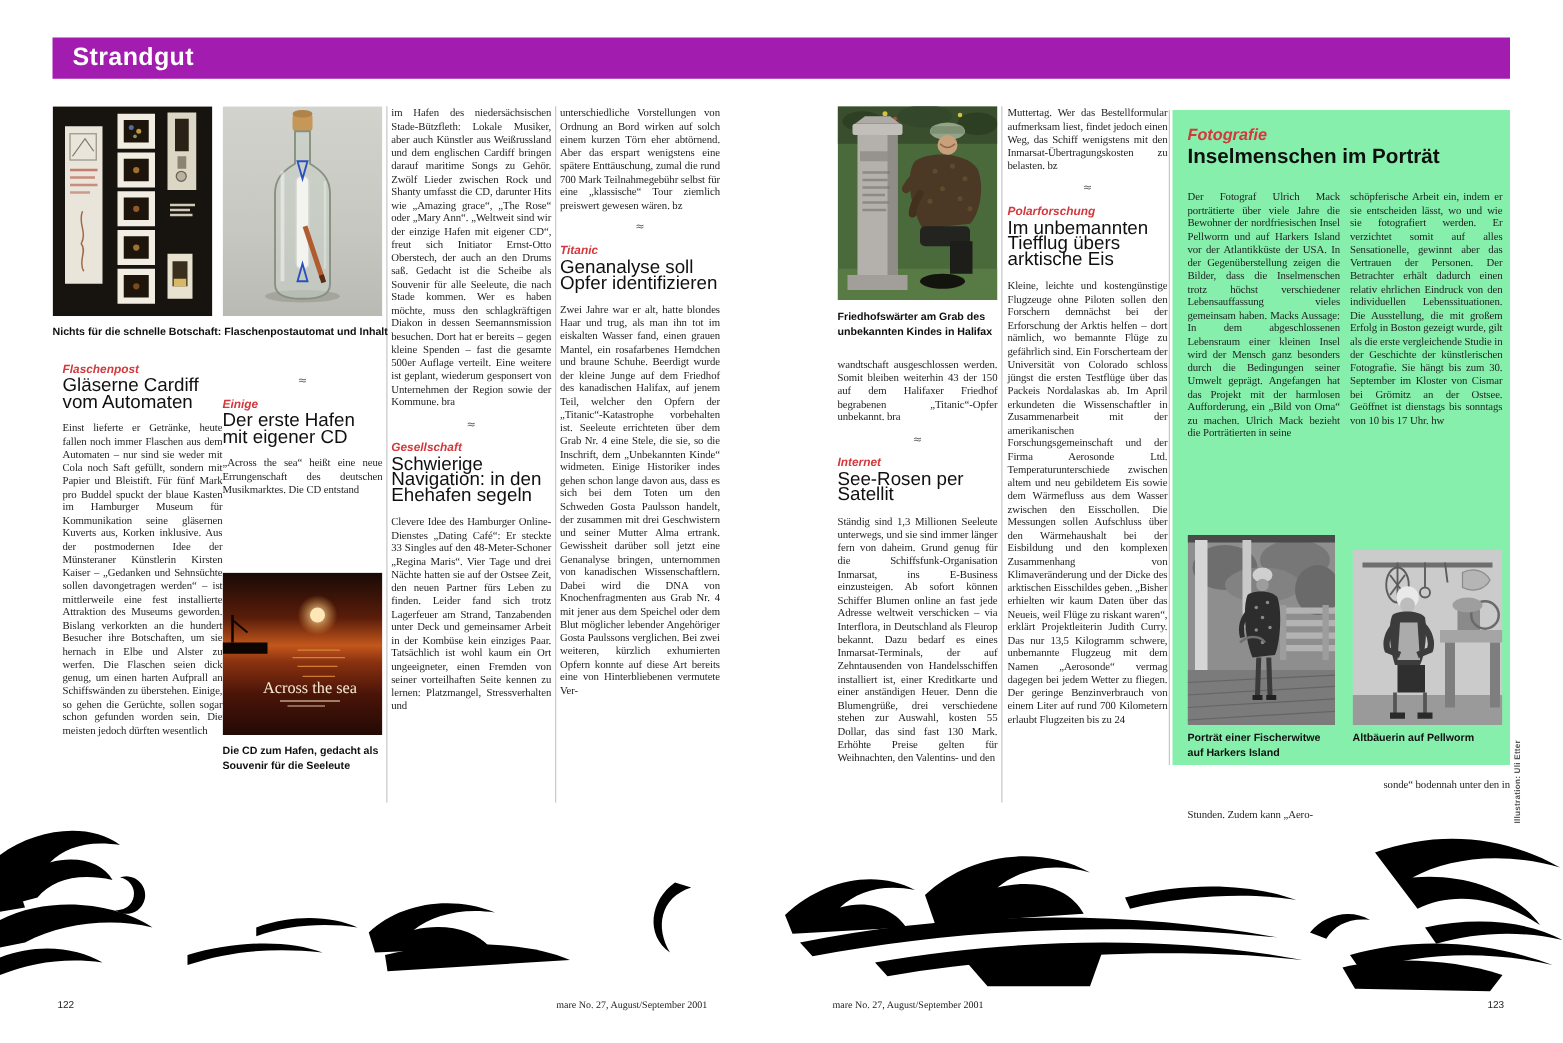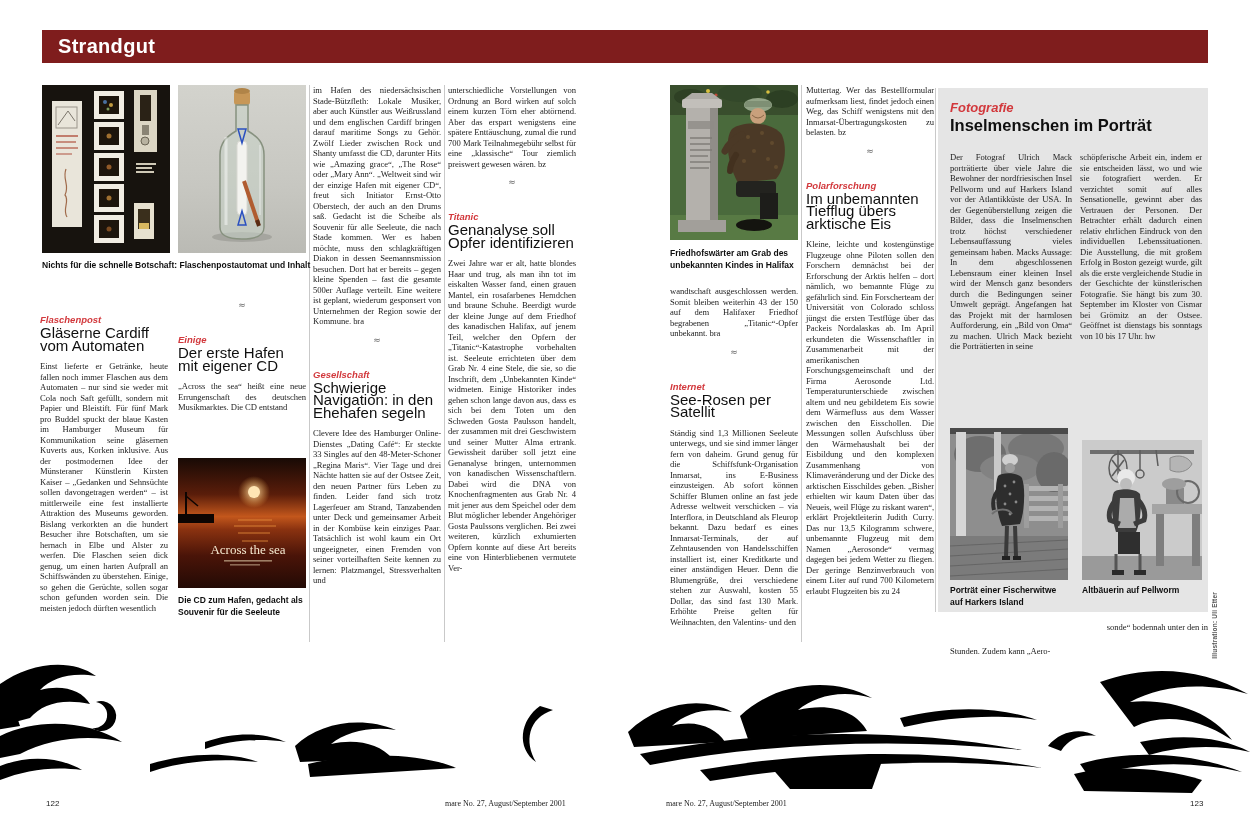--- a/index.html
+++ b/index.html
@@ -1,30 +1,30 @@
 <!DOCTYPE html>
 <html><head>
 <meta charset="utf-8">
 <style>
   html,body{margin:0;padding:0;background:#fff;}
   .page{position:relative;width:1250px;height:834px;background:#ffffff;overflow:hidden;
         font-family:"Liberation Sans",sans-serif;}
-  .redbar{position:absolute;left:42px;top:30px;width:1166px;height:33px;background:#7f1d1d;
+  .redbar{position:absolute;left:42px;top:30px;width:1166px;height:33px;background:#a21caf;
           display:flex;align-items:center;}
   .redbar .title{color:#ffffff;font-weight:bold;font-size:20px;letter-spacing:0.3px;padding-left:16px;}
   .col{position:absolute;width:128px;}
   .body{font-family:"Liberation Serif",serif;font-size:8.6px;line-height:10.5px;
         letter-spacing:-0.05px;text-align:justify;color:#1d1d1d;}
-  .kicker{font-style:italic;font-weight:bold;font-size:9.5px;color:#d2383c;margin-bottom:2px;margin-top:24px;}
+  .kicker{font-style:italic;font-weight:bold;font-size:9.5px;color:#d2383c;margin-bottom:2px;}
   .headline{font-weight:normal;font-size:15px;line-height:12.5px;color:#0f0f0f;margin-bottom:9px;}
   .divider{text-align:center;color:#666;font-size:9px;margin:8px 0;font-family:"DejaVu Sans",sans-serif;}
   .caption{font-weight:bold;font-size:8.5px;line-height:11.5px;color:#0f0f0f;}
   .vrule{position:absolute;width:1px;background:#c9c9c9;}
   .photo{position:absolute;overflow:hidden;}
-  .bluebox{position:absolute;left:938px;top:88px;width:270px;height:524px;background:#e5e5e5;}
+  .bluebox{position:absolute;left:938px;top:88px;width:270px;height:524px;background:#86efac;}
   .foto-kicker{position:absolute;left:12px;top:12px;font-style:italic;font-weight:bold;
                font-size:13px;color:#d2383c;}
   .foto-headline{position:absolute;left:12px;top:28px;font-weight:bold;font-size:16.5px;color:#0f0f0f;}
   .footer{position:absolute;top:799px;font-size:8px;color:#222;}
   .credit{position:absolute;left:1211px;top:592px;writing-mode:vertical-rl;transform:rotate(180deg);
           font-size:6.5px;font-weight:bold;color:#555;letter-spacing:0.2px;}
   svg{display:block;}
 </style>
 </head>
 <body>
@@ -103,21 +103,21 @@
       <path d="M60,140 L68,140 L64,126 Z" fill="none" stroke="#2a50c0" stroke-width="1.5"></path>
       <line x1="66" y1="96" x2="80" y2="138" stroke="#b05c30" stroke-width="4"></line>
       <line x1="79" y1="135" x2="81" y2="141" stroke="#5a2c14" stroke-width="4"></line>
       <path d="M48,52 L48,140" stroke="#ffffff" stroke-width="3" opacity="0.45"></path>
       <path d="M82,60 L82,130" stroke="#ffffff" stroke-width="2" opacity="0.3"></path>
     </svg>
   </div>
 
   <div class="caption" style="position:absolute;left:42px;top:260px;width:290px;">Nichts für die schnelle Botschaft: Flaschenpostautomat und Inhalt</div>
 
-  <div class="col" style="left:40px;top:290px;">
+  <div class="col" style="left:50px;top:290px;">
     <div class="kicker">Flaschenpost</div>
     <div class="headline">Gläserne Cardiff vom Automaten</div>
     <div class="body">Einst lieferte er Getränke, heute fallen noch immer Flaschen aus dem Automaten – nur sind sie weder mit Cola noch Saft gefüllt, sondern mit Papier und Bleistift. Für fünf Mark pro Buddel spuckt der blaue Kasten im Hamburger Museum für Kommunikation seine gläsernen Kuverts aus, Korken inklusive. Aus der postmodernen Idee der Münsteraner Künstlerin Kirsten Kaiser – „Gedanken und Sehnsüchte sollen davongetragen werden“ – ist mittlerweile eine fest installierte Attraktion des Museums geworden. Bislang verkorkten an die hundert Besucher ihre Botschaften, um sie hernach in Elbe und Alster zu werfen. Die Flaschen seien dick genug, um einen harten Aufprall an Schiffswänden zu überstehen. Einige, so gehen die Gerüchte, sollen sogar schon gefunden worden sein. Die meisten jedoch dürften wesentlich</div>
   </div>
 
   <div class="col" style="left:178px;top:292px;">
     <div class="divider">≈</div>
     <div class="kicker">Einige</div>
     <div class="headline">Der erste Hafen mit eigener CD</div>
     <div class="body">„Across the sea“ heißt eine neue Errungenschaft des deutschen Musikmarktes. Die CD entstand</div>

